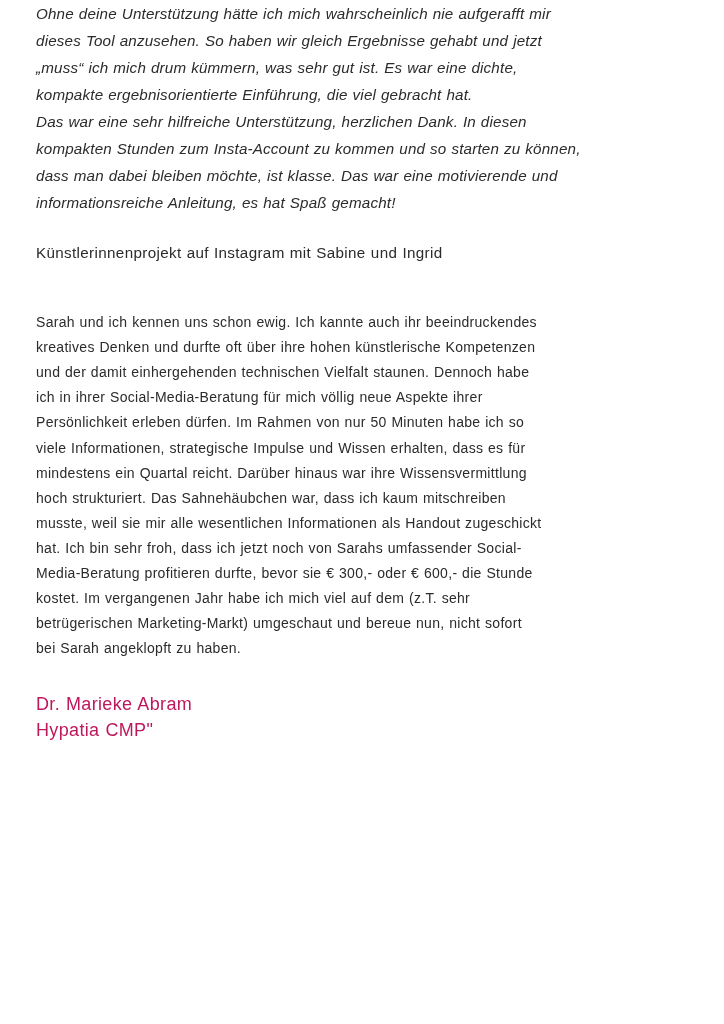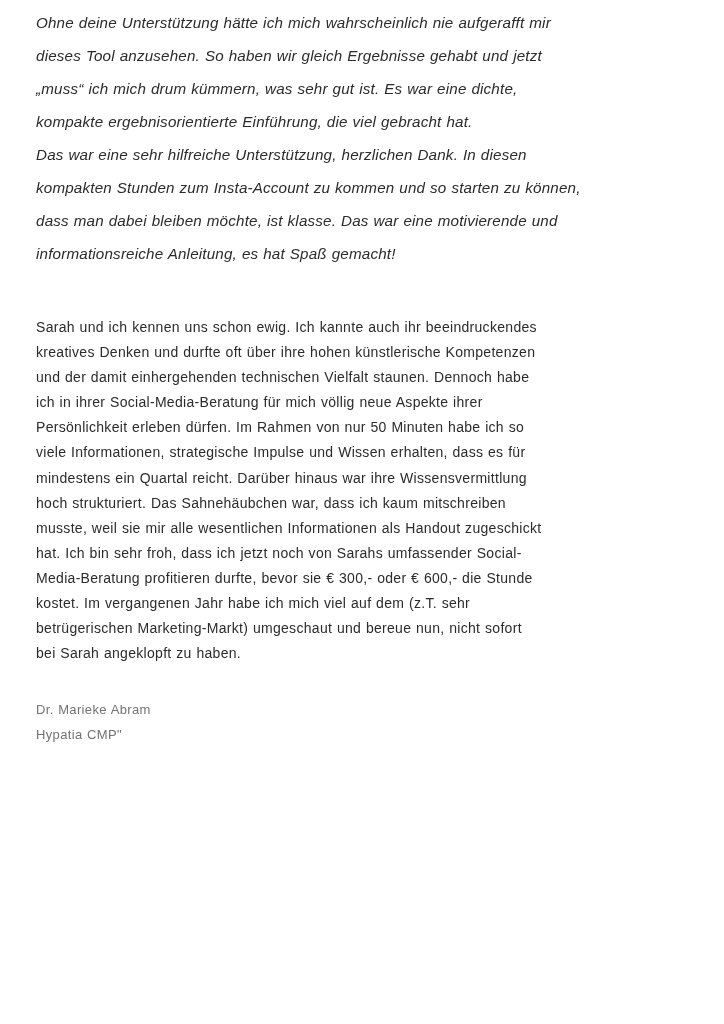--- a/index.html
+++ b/index.html
@@ -27,24 +27,23 @@
   .content {
     position: absolute;
     left: 36px;
     top: 0;
     width: 658px;
   }
 
   
   .testimonial-italic {
     margin: 0;
-    padding-top: 6px;
     font-style: italic;
     font-size: 15.2px;
-    line-height: 33px;
+    line-height: 27px;
     letter-spacing: 0.18px;
     word-spacing: 0.5px;
     color: #2b2b2b;
     white-space: pre-line;
   }
 
   
   .project-heading {
     margin: 0;
     padding-top: 24px;
@@ -67,45 +66,46 @@
     word-spacing: 0.55px;
     color: #2b2b2b;
     white-space: pre-line;
   }
 
   
   .signature {
     margin: 0;
     padding-top: 31px;
     font-style: normal;
-    font-size: 13px;
+    font-size: 18px;
     line-height: 25.1px;
     letter-spacing: 0.35px;
     word-spacing: 0.55px;
-    color: #737373;
+    color: #be185d;
   }
   .signature-line {
     display: block;
   }
 </style>
 </head>
 <body>
 
 <div class="page">
   <div class="content">
 
     <p class="testimonial-italic">Ohne deine Unterstützung hätte ich mich wahrscheinlich nie aufgerafft mir
 dieses Tool anzusehen. So haben wir gleich Ergebnisse gehabt und jetzt
 „muss“ ich mich drum kümmern, was sehr gut ist. Es war eine dichte,
 kompakte ergebnisorientierte Einführung, die viel gebracht hat.
 Das war eine sehr hilfreiche Unterstützung, herzlichen Dank. In diesen
 kompakten Stunden zum Insta-Account zu kommen und so starten zu können,
 dass man dabei bleiben möchte, ist klasse. Das war eine motivierende und
 informationsreiche Anleitung, es hat Spaß gemacht!</p>
 
+    <p class="project-heading">Künstlerinnenprojekt auf Instagram mit Sabine und Ingrid</p>
 
     <p class="testimonial-body">Sarah und ich kennen uns schon ewig. Ich kannte auch ihr beeindruckendes
 kreatives Denken und durfte oft über ihre hohen künstlerische Kompetenzen
 und der damit einhergehenden technischen Vielfalt staunen. Dennoch habe
 ich in ihrer Social-Media-Beratung für mich völlig neue Aspekte ihrer
 Persönlichkeit erleben dürfen. Im Rahmen von nur 50 Minuten habe ich so
 viele Informationen, strategische Impulse und Wissen erhalten, dass es für
 mindestens ein Quartal reicht. Darüber hinaus war ihre Wissensvermittlung
 hoch strukturiert. Das Sahnehäubchen war, dass ich kaum mitschreiben
 musste, weil sie mir alle wesentlichen Informationen als Handout zugeschickt

